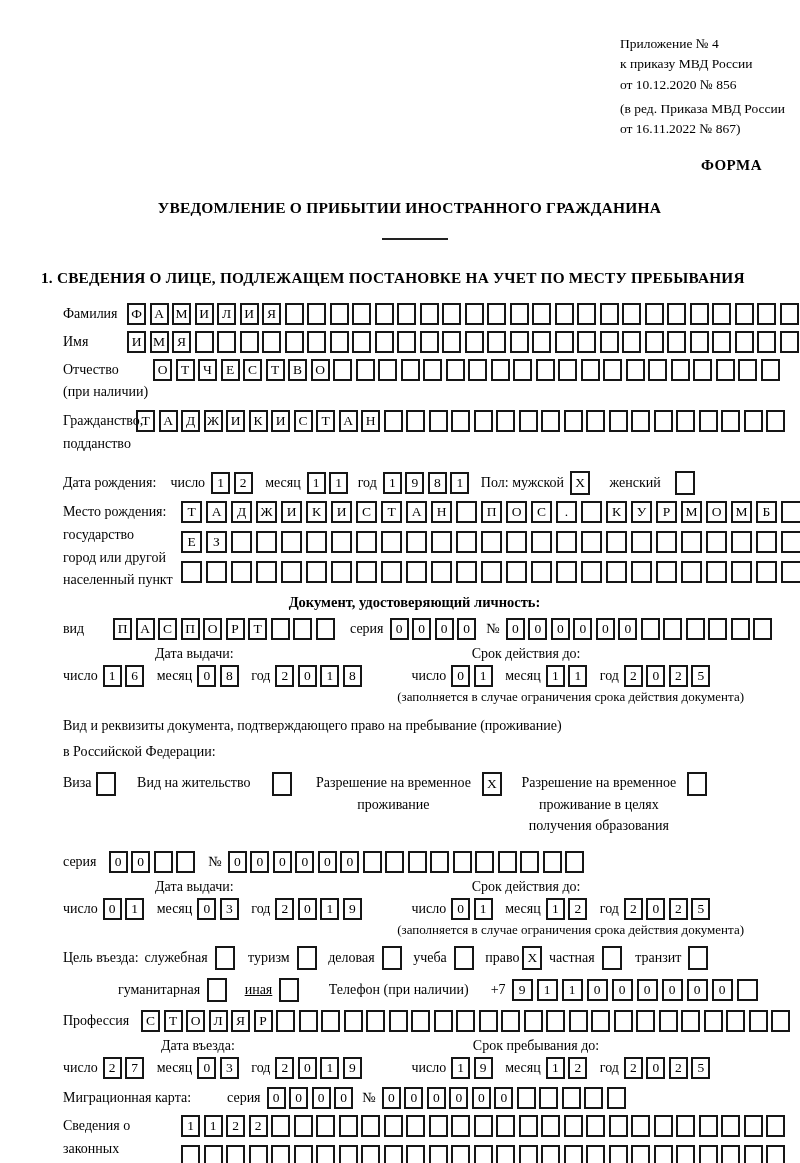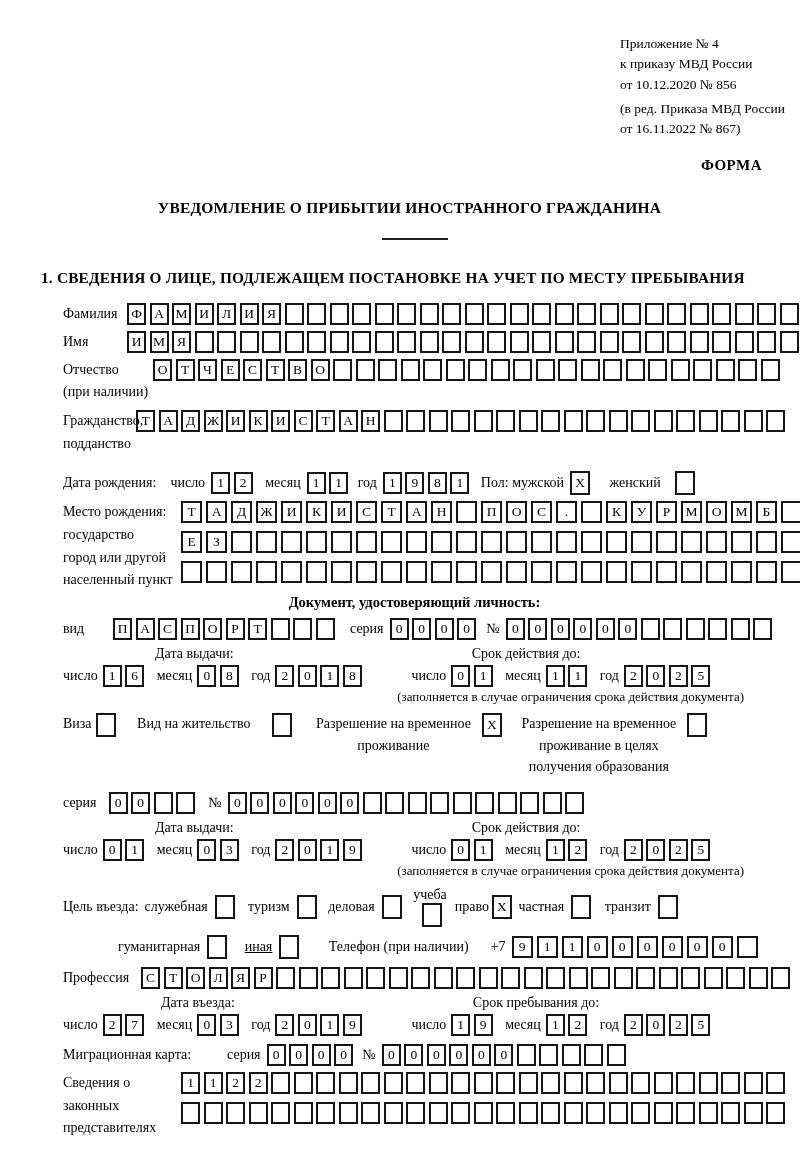--- a/index.html
+++ b/index.html
@@ -433,20 +433,24 @@
       <span class="boxrow">
           <span class="box">2</span>
           <span class="box">0</span>
           <span class="box">2</span>
           <span class="box">5</span>
         </span>
     </span>
   </div>
   <div class="limit-note">(заполняется в случае ограничения срока действия документа)</div>
 
+  <div class="para">
+    <span>Вид и реквизиты документа, подтверждающего право на пребывание (проживание)</span><br>
+    <span>в Российской Федерации:</span>
+  </div>
 
   <div class="opts">
     <span class="opt">
       <span class="opt-text">Виза</span>
       <span class="boxrow cb" style="margin-left:4px;">
           <span class="box"></span>
         </span>
     </span>
     <span class="opt" style="margin-left:18px;">
       <span class="opt-text">Вид на жительство</span>
@@ -564,21 +568,21 @@
       <span class="boxrow cb">
           <span class="box"></span>
         </span>
     </span>
     <span class="pi" style="margin-left:8px;">
       <span>деловая</span>
       <span class="boxrow cb">
           <span class="box"></span>
         </span>
     </span>
-    <span class="pi" style="margin-left:8px;flex-direction:column;">
+    <span class="pi" style="margin-left:8px;">
       <span>учеба</span>
       <span class="boxrow cb">
           <span class="box"></span>
         </span>
     </span>
     <span class="pi" style="margin-left:8px;">
       <span>право</span>
       <span class="boxrow cb" style="margin-left:3px;">
           <span class="box">X</span>
         </span>

